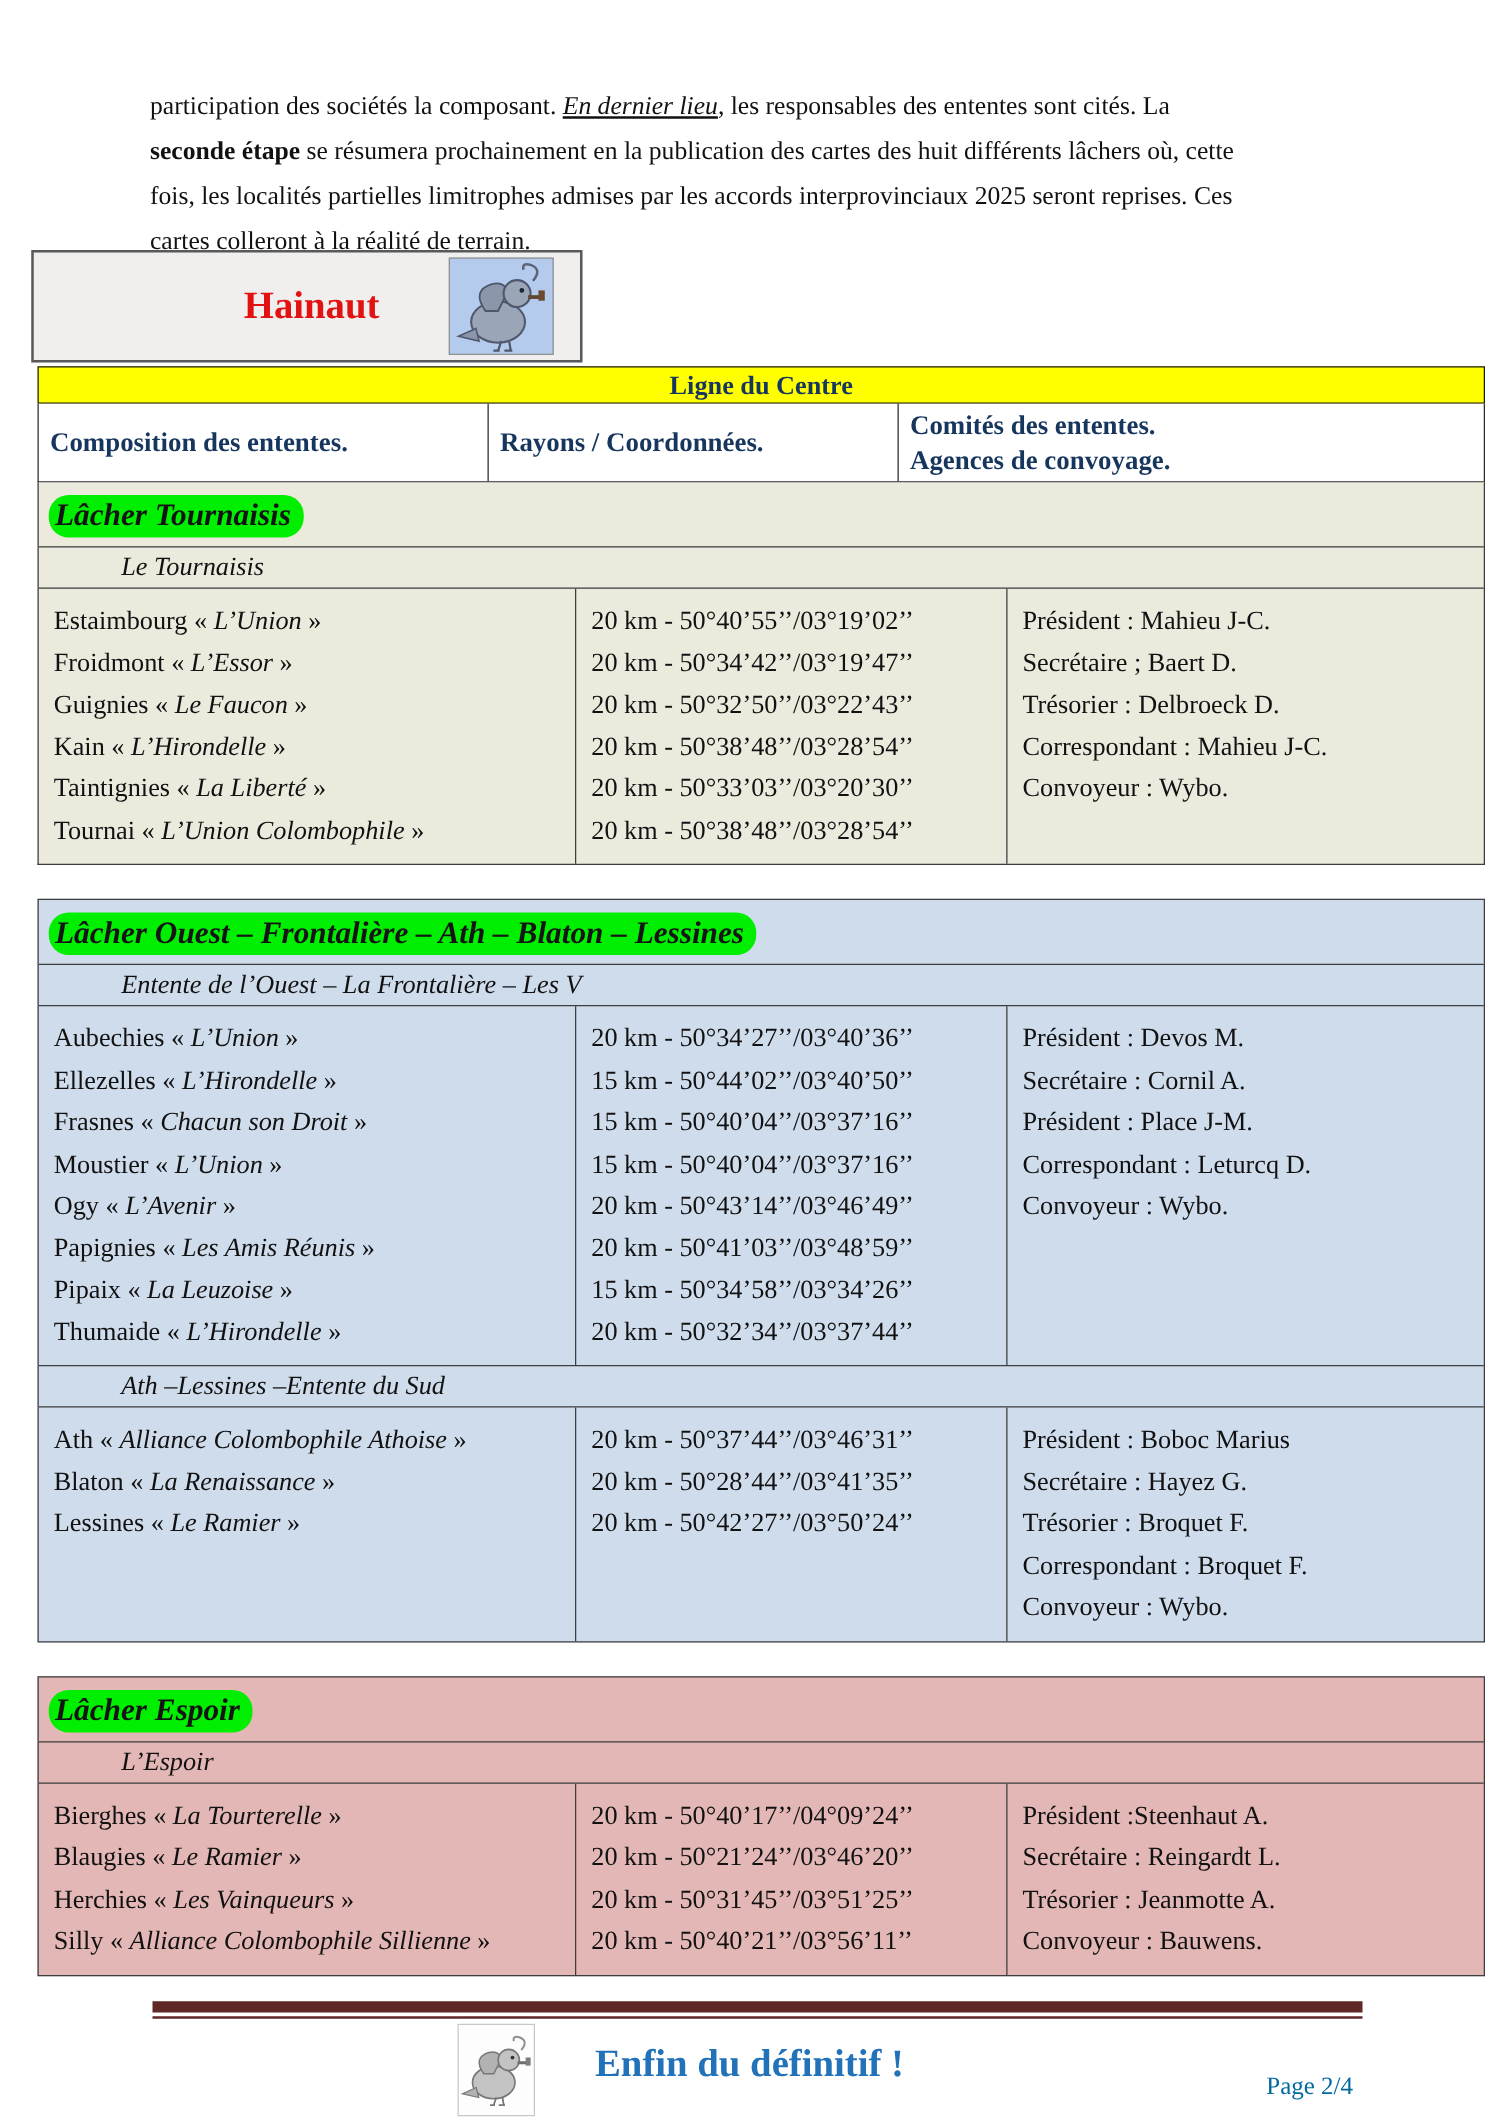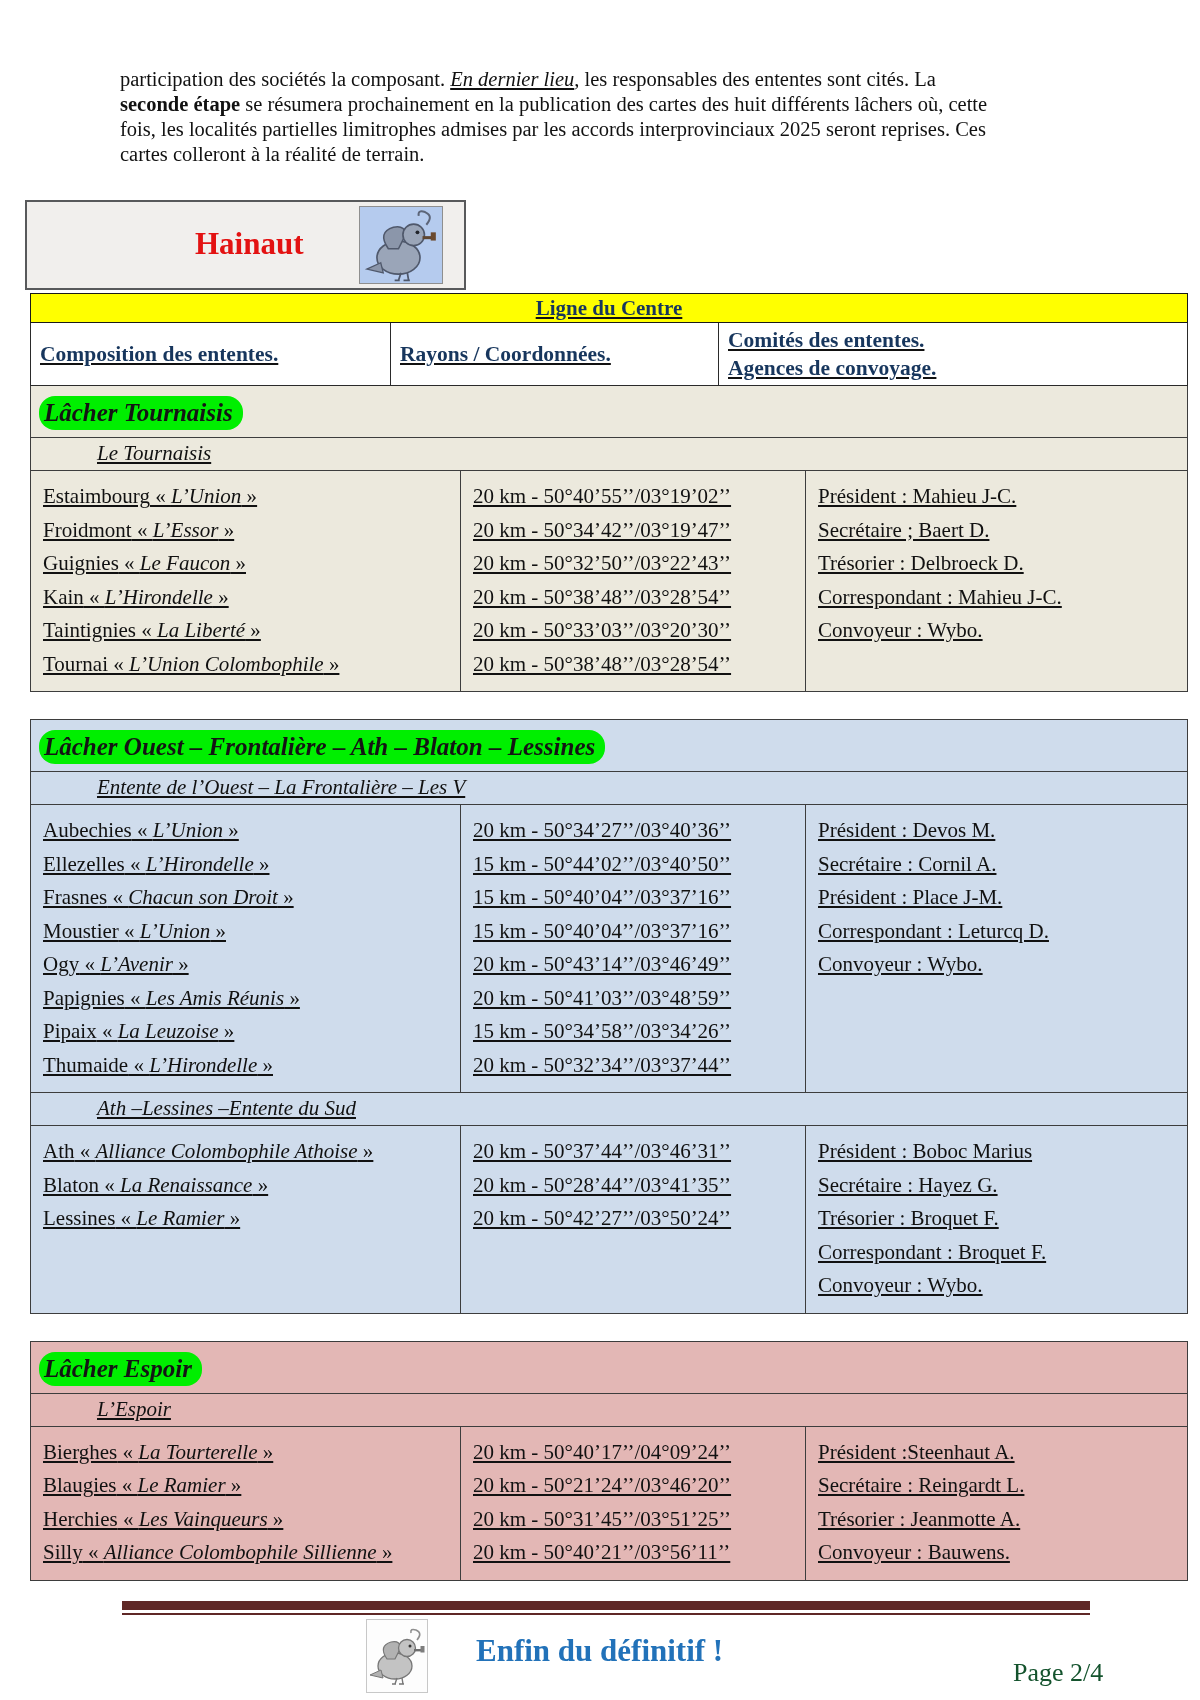--- a/index.html
+++ b/index.html
@@ -1,32 +1,32 @@
 <!DOCTYPE html>
 <html><head>
 <meta charset="utf-8">
 <style>
   html,body{margin:0;padding:0;background:#ffffff;}
   .page{position:relative;width:1200px;height:1700px;background:#fff;
         font-family:"Liberation Serif","DejaVu Serif",serif;color:#111;overflow:hidden;}
 
   
-  .intro{position:absolute;left:120px;top:46px;width:882px;font-size:20.5px;line-height:25px;text-align:left;}
+  .intro{position:absolute;left:120px;top:46px;width:882px;font-size:20.5px;line-height:36px;text-align:left;}
   .intro .em-u{font-style:italic;text-decoration:underline;}
   .intro .b{font-weight:bold;}
 
   
   .region-box{position:absolute;left:25px;top:200px;width:441px;height:90px;background:#f1efed;
               border:2px solid #58595b;box-sizing:border-box;font-family:Liberation Serif, serif;}
   .region-title{position:absolute;left:168px;top:24px;font-size:31px;font-weight:bold;color:#e31212;}
   .logo{position:absolute;box-sizing:border-box;}
   .logo-header{left:332px;top:4px;width:84px;height:78px;background:#b5cbee;border:1px solid #8f8f8f;}
 
   
-  .main{position:absolute;left:30px;top:293px;width:1158px;text-decoration:underline;}
+  .main{position:absolute;left:30px;top:293px;width:1158px;}
   .banner{box-sizing:border-box;height:30px;background:#ffff00;border:1px solid #1a1a1a;
           text-align:center;font-weight:bold;font-size:21px;color:#17365d;line-height:28px;}
   .cols-header{box-sizing:border-box;display:flex;border:1px solid #2a2a2a;border-top:none;background:#fff;height:63px;}
   .cols-header .hc{box-sizing:border-box;padding-left:9px;font-weight:bold;font-size:21.5px;color:#17365d;display:flex;flex-direction:column;justify-content:center;}
   .hc1{width:360px;border-right:1px solid #2a2a2a;}
   .hc2{width:328px;border-right:1px solid #2a2a2a;}
   .hc3{flex:1;line-height:28px;}
 
   
   .section{box-sizing:border-box;border:1px solid #3d3d3d;border-top:none;margin-top:0;}
@@ -43,21 +43,21 @@
   .c2{width:345px;border-right:1px solid #3d3d3d;}
   .c3{flex:1;padding-left:15px;}
   .soc{font-style:italic;}
 
   
   .rule{position:absolute;left:122px;top:1601px;width:968px;}
   .rule .bar{height:9px;background:#5f2826;}
   .rule .thin{height:2px;background:#5f2826;margin-top:3px;}
   .logo-footer{left:366px;top:1619px;width:62px;height:74px;background:#fdfdfd;border:1px solid #c8c8c8;}
   .slogan{position:absolute;left:476px;top:1633px;font-size:31px;font-weight:bold;color:#2272b9;}
-  .page-num{position:absolute;left:1013px;top:1658px;font-size:26px;color:#14532d;}
+  .page-num{position:absolute;left:1013px;top:1658px;font-size:20px;color:#0369a1;}
 
   .logo svg{width:100%;height:100%;display:block;}
 </style>
 </head>
 <body>
 
 <div class="page">
 
   <p class="intro"><span>participation des sociétés la composant. </span><span class="em-u">En dernier lieu</span><span>, les responsables des ententes sont cités. La </span><span class="b">seconde étape</span><span> se résumera prochainement en la publication  des cartes des huit différents lâchers où, cette fois, les localités partielles limitrophes admises par les accords interprovinciaux 2025 seront reprises. Ces cartes colleront à la réalité de terrain.</span></p>
 

